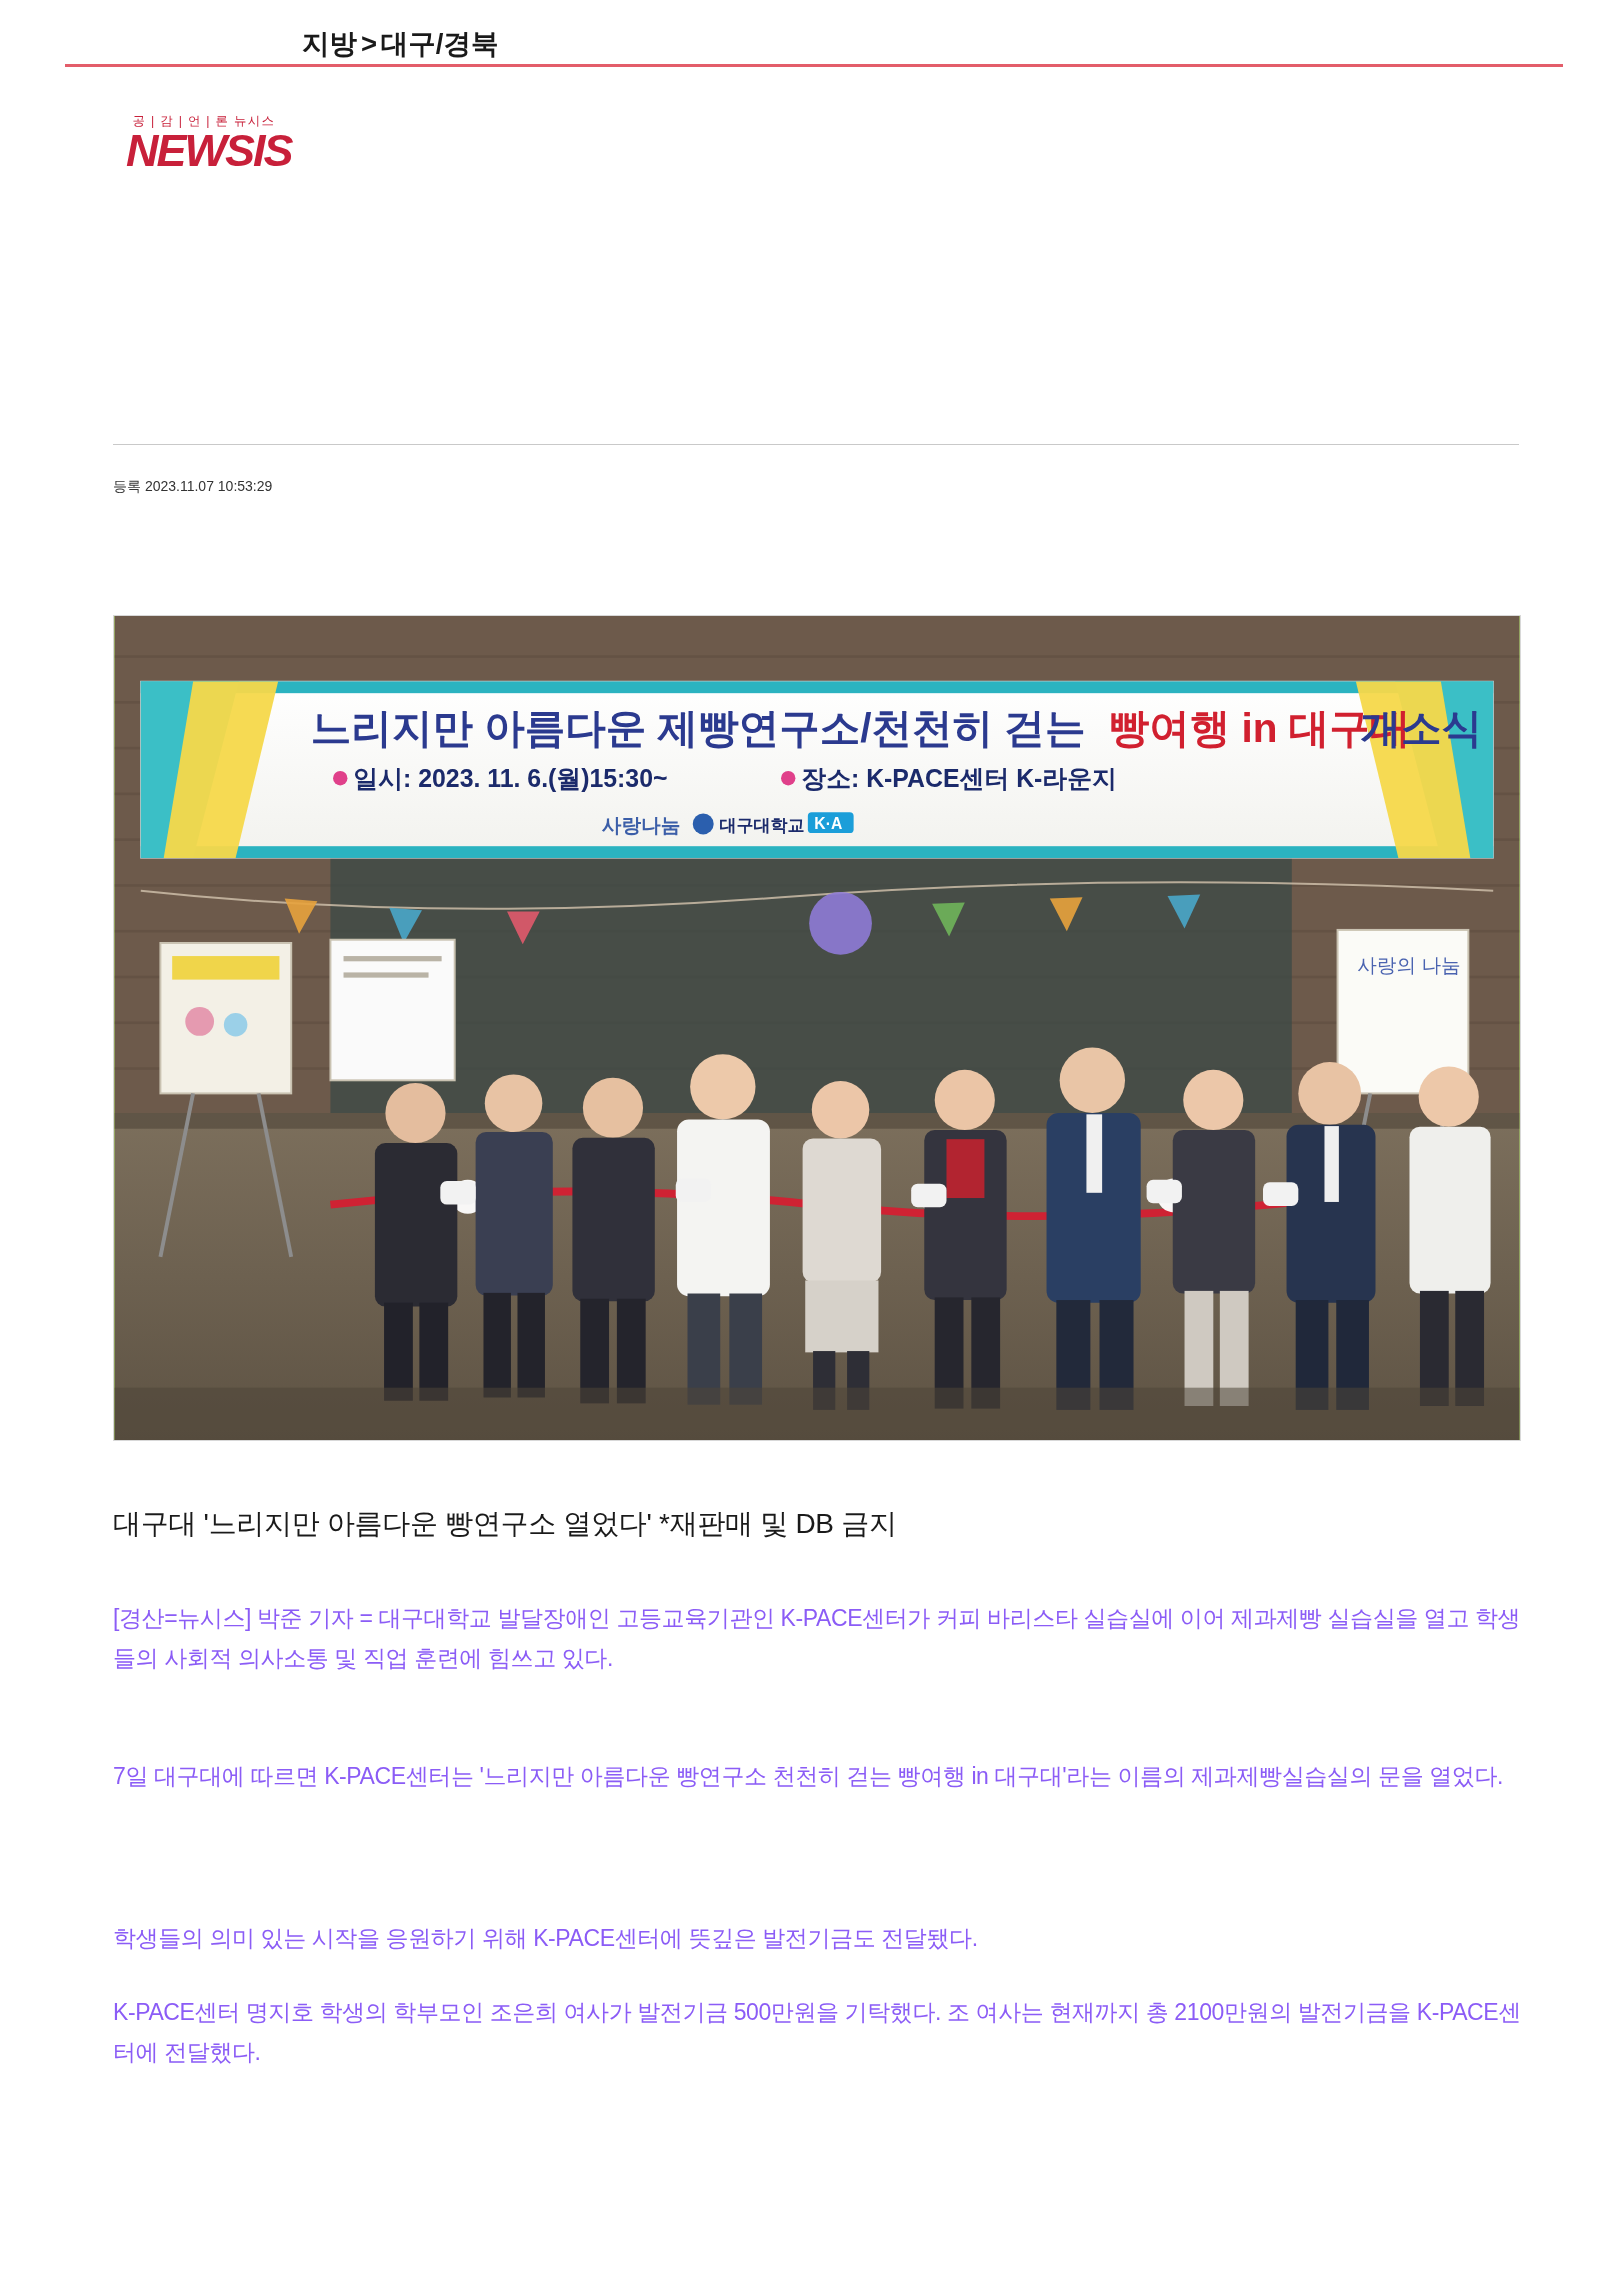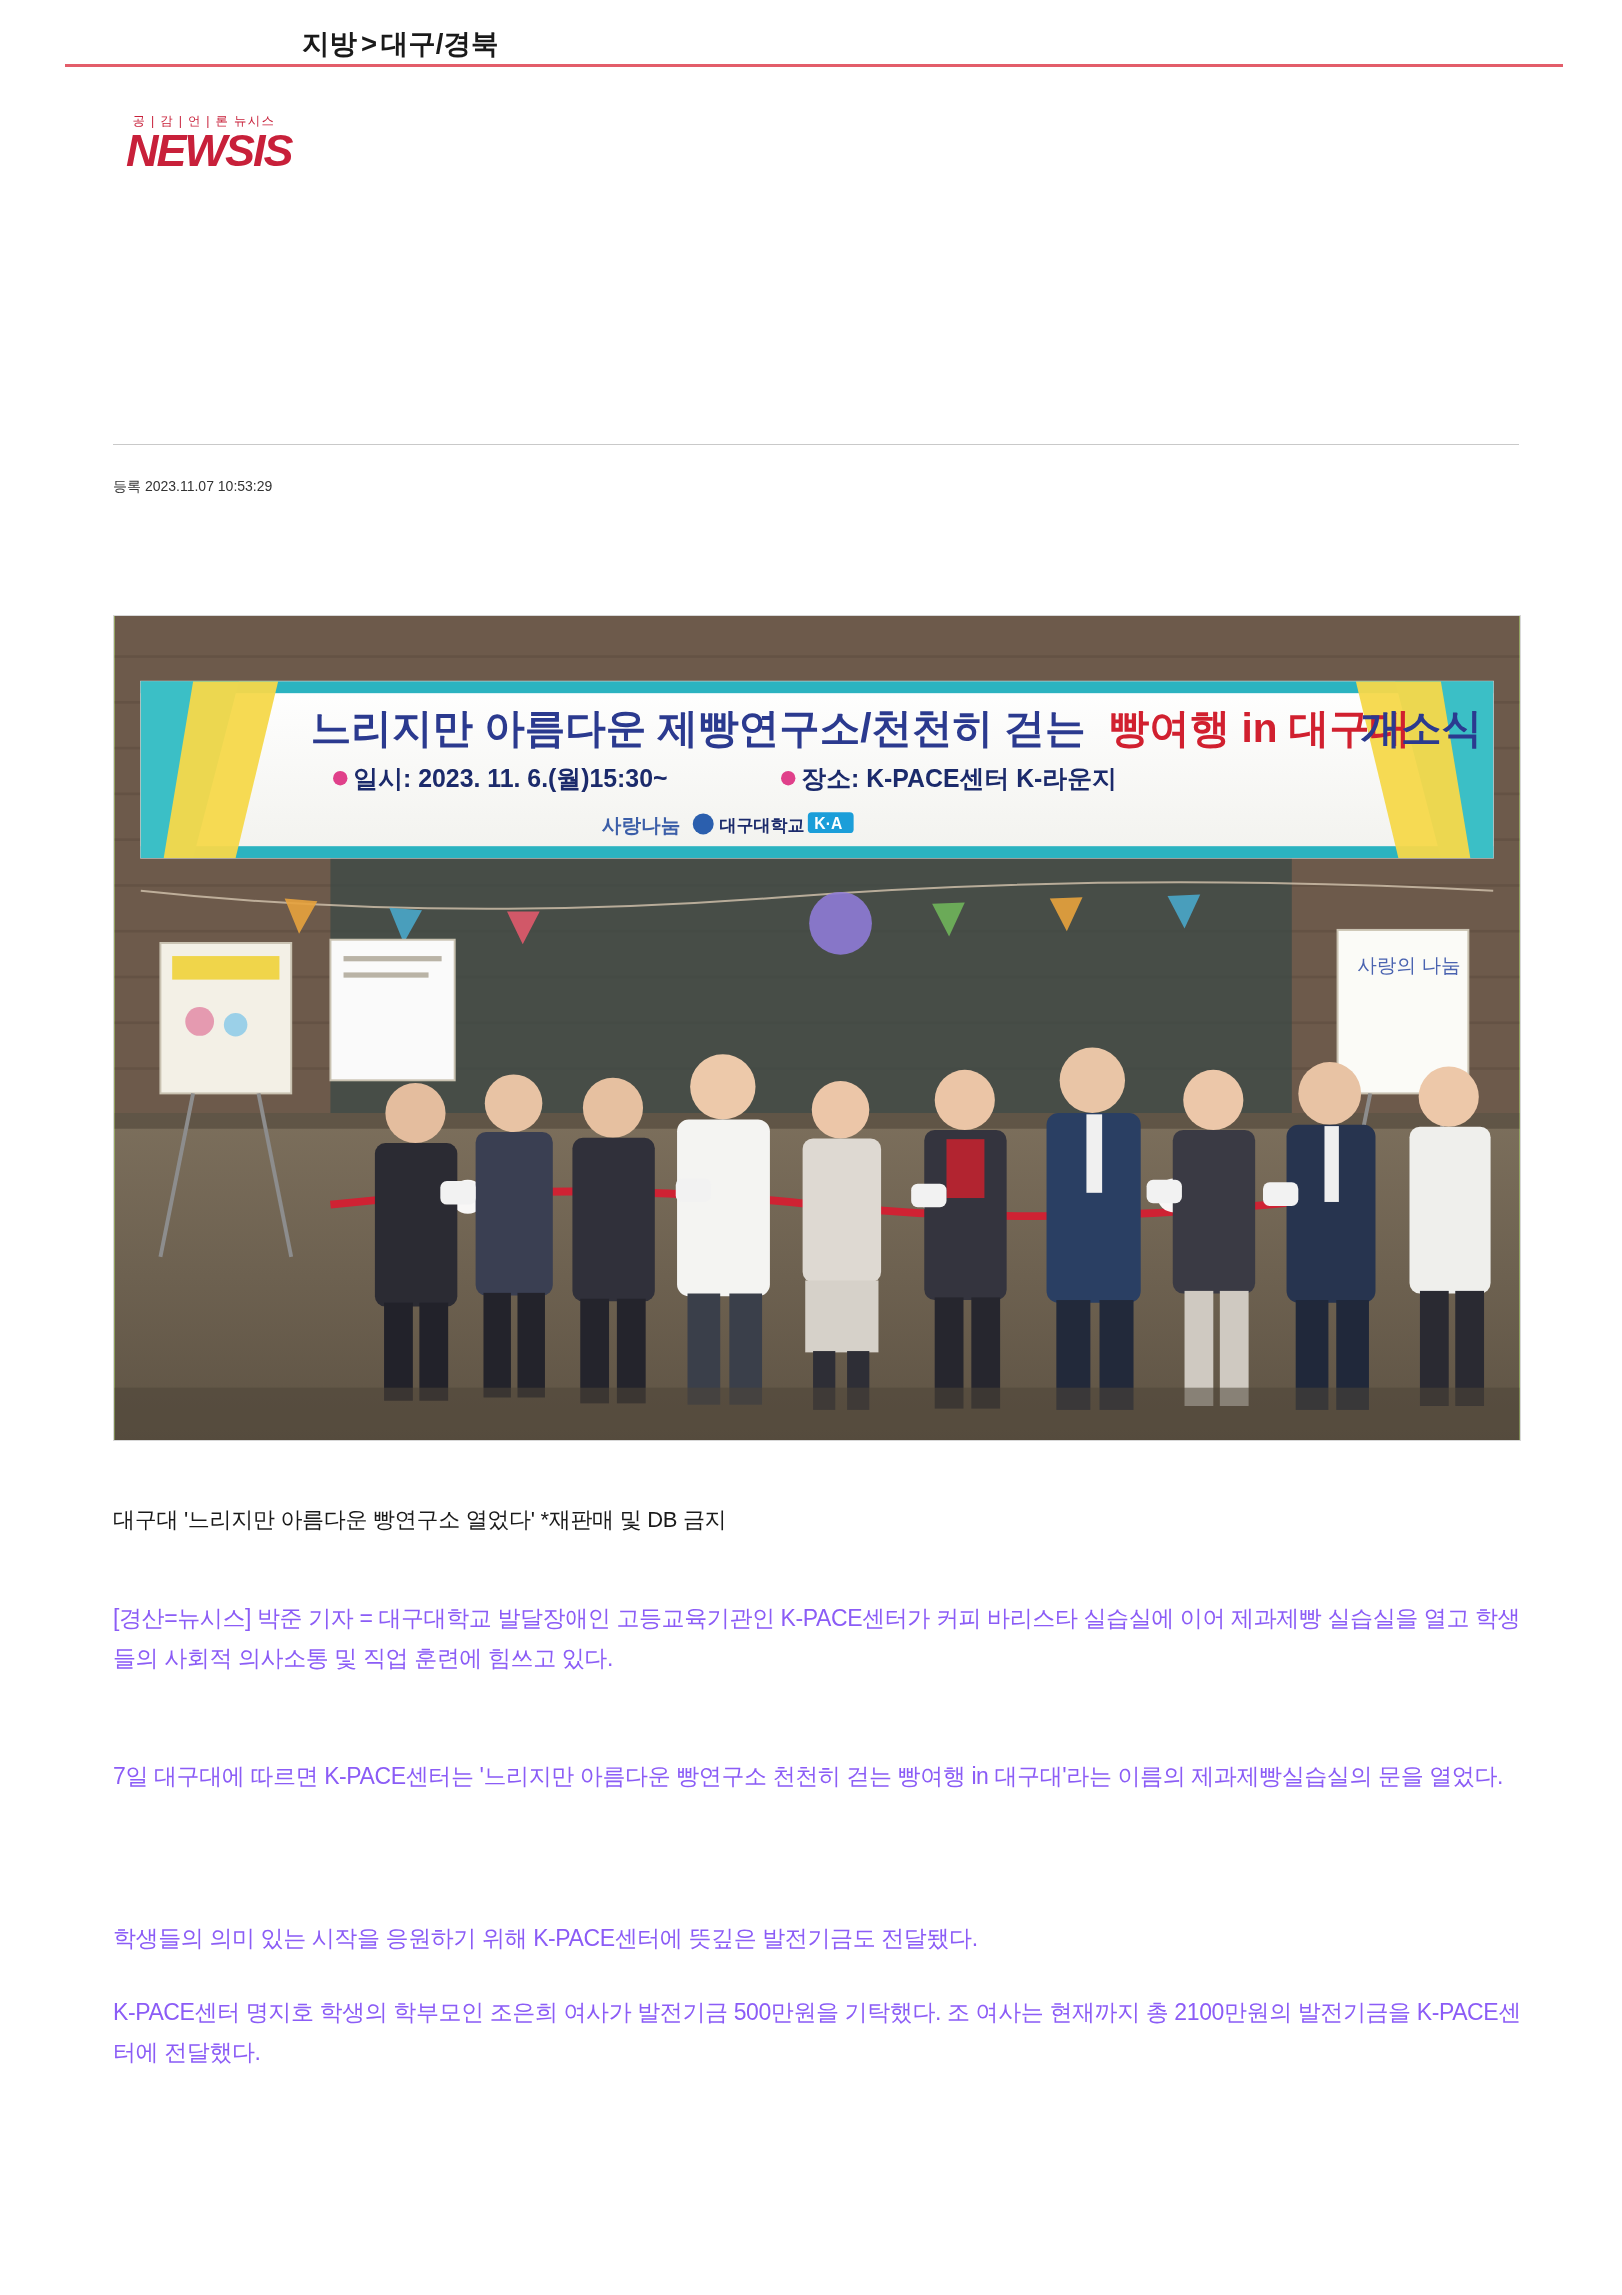--- a/index.html
+++ b/index.html
@@ -129,21 +129,21 @@
     overflow: hidden;
     background: #bef264;
     border: 0.7px solid #d8d8d8;
   }
   .photo svg { display: block; }
 
   .caption {
     position: absolute;
     left: 113px;
     top: 1505px;
-    font-size: 22px;
+    font-size: 28px;
     color: #1a1a1a;
     letter-spacing: -0.3px;
   }
 
   .body-text {
     position: absolute;
     left: 113px;
     width: 1413px;
     font-size: 23px;
     line-height: 1.72;

